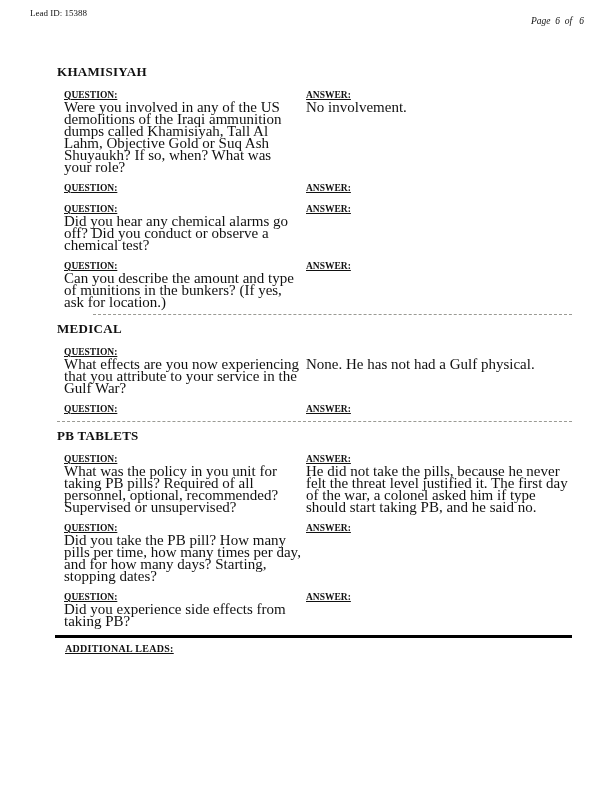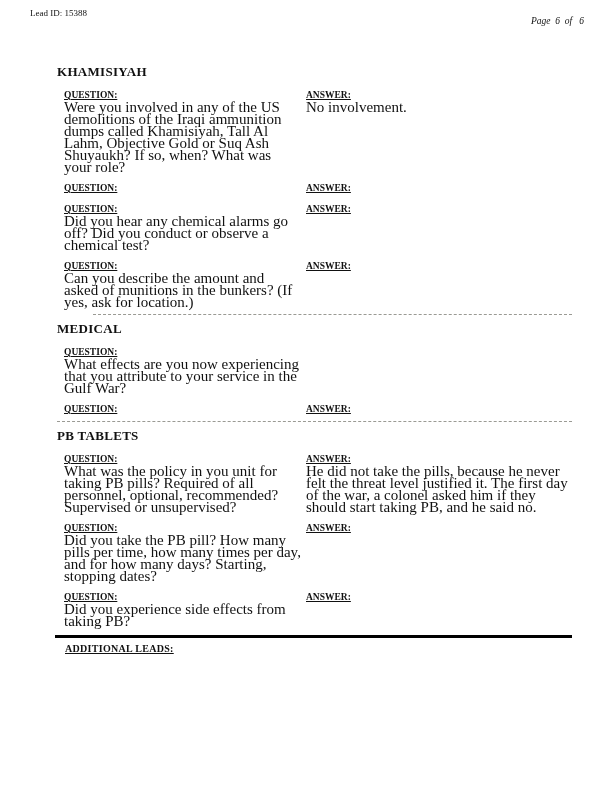--- a/index.html
+++ b/index.html
@@ -122,39 +122,43 @@
         </div>
         <div class="a-col">
           <div class="lbl">ANSWER:</div>
           <div class="txt"></div>
         </div>
       </div>
 
       <div class="qa">
         <div class="q-col">
           <div class="lbl">QUESTION:</div>
-          <div class="txt">Can you describe the amount and asked of munitions in the bunkers?  (If yes, ask for location.)</div>
+          <div class="txt">Can you describe the amount and type of munitions in the bunkers?  (If yes, ask for location.)</div>
         </div>
         <div class="a-col">
           <div class="lbl">ANSWER:</div>
           <div class="txt"></div>
         </div>
       </div>
     </div>
 
     <div class="sep sep-indent"></div>
 
     <div class="section">
       <div class="section-title">MEDICAL</div>
 
       <div class="qa">
         <div class="q-col">
           <div class="lbl">QUESTION:</div>
           <div class="txt">What effects are you now experiencing that you attribute to your service in the Gulf War?</div>
         </div>
+        <div class="a-col">
+          <div class="lbl"></div>
+          <div class="txt">None.  He has not had a Gulf physical.</div>
+        </div>
       </div>
 
       <div class="qa">
         <div class="q-col">
           <div class="lbl">QUESTION:</div>
         </div>
         <div class="a-col">
           <div class="lbl">ANSWER:</div>
           <div class="txt"></div>
         </div>
@@ -166,21 +170,21 @@
     <div class="section">
       <div class="section-title">PB TABLETS</div>
 
       <div class="qa">
         <div class="q-col">
           <div class="lbl">QUESTION:</div>
           <div class="txt">What was the policy in you unit for taking PB pills? Required of all personnel, optional, recommended? Supervised or unsupervised?</div>
         </div>
         <div class="a-col">
           <div class="lbl">ANSWER:</div>
-          <div class="txt">He did not take the pills, because he never felt the threat level justified it.  The first day of the war, a colonel asked him if they should start taking PB, and he said no.</div>
+          <div class="txt">He did not take the pills, because he never felt the threat level justified it.  The first day of the war, a colonel asked him if type should start taking PB, and he said no.</div>
         </div>
       </div>
 
       <div class="qa">
         <div class="q-col">
           <div class="lbl">QUESTION:</div>
           <div class="txt">Did you take the PB pill?  How many pills per time, how many times per day, and for how many days?  Starting, stopping dates?</div>
         </div>
         <div class="a-col">
           <div class="lbl">ANSWER:</div>

